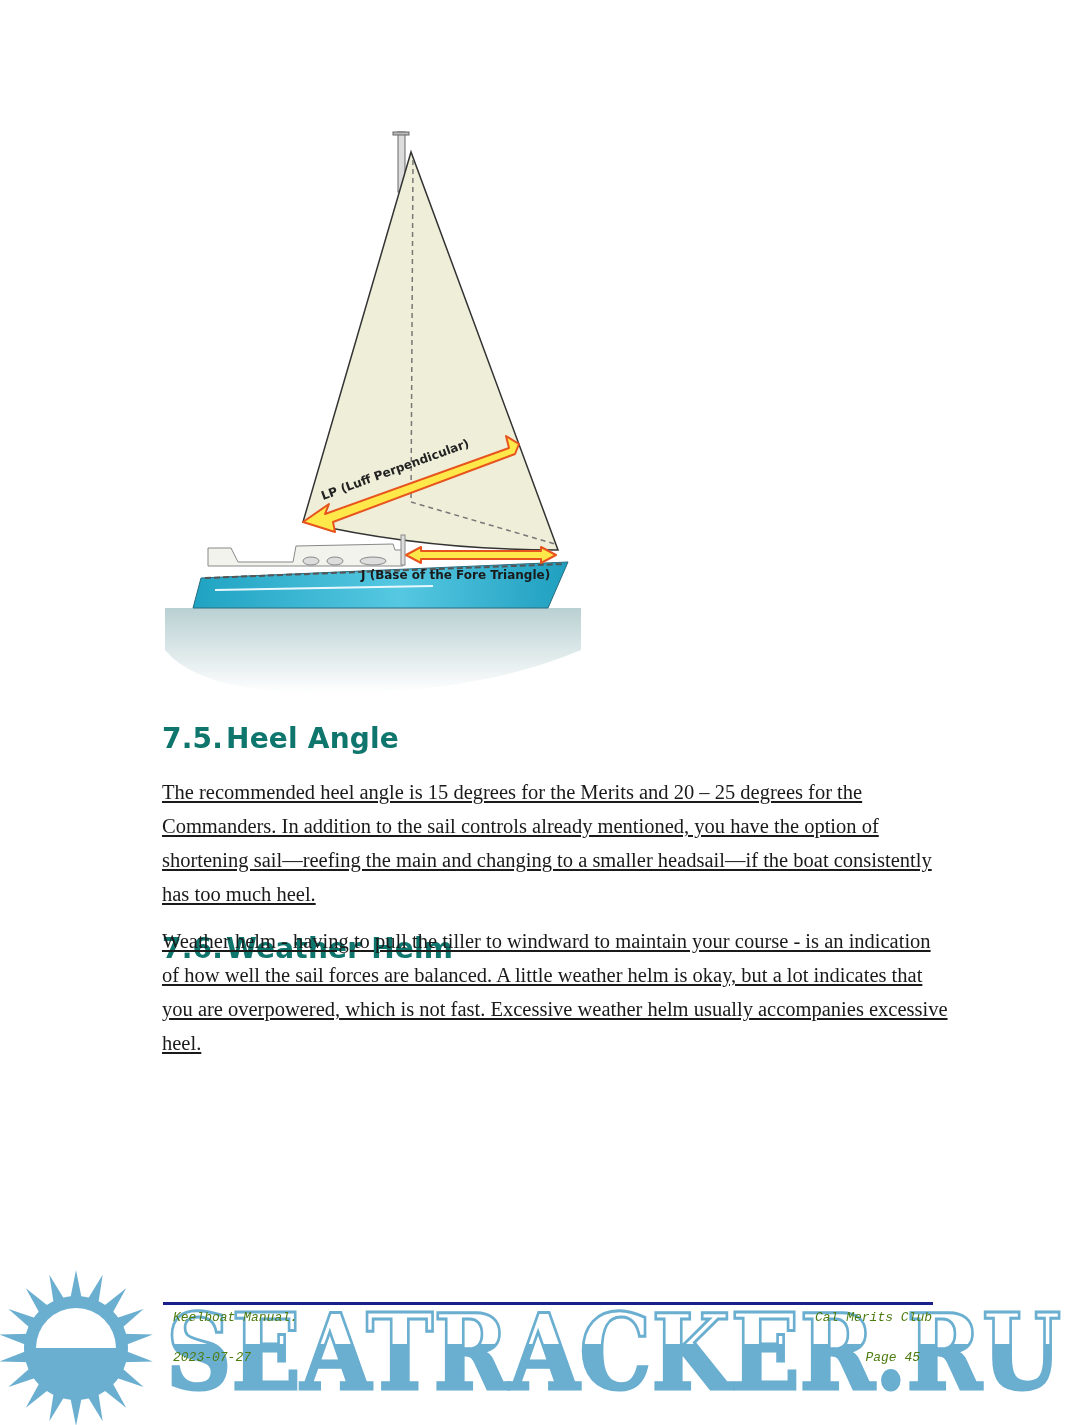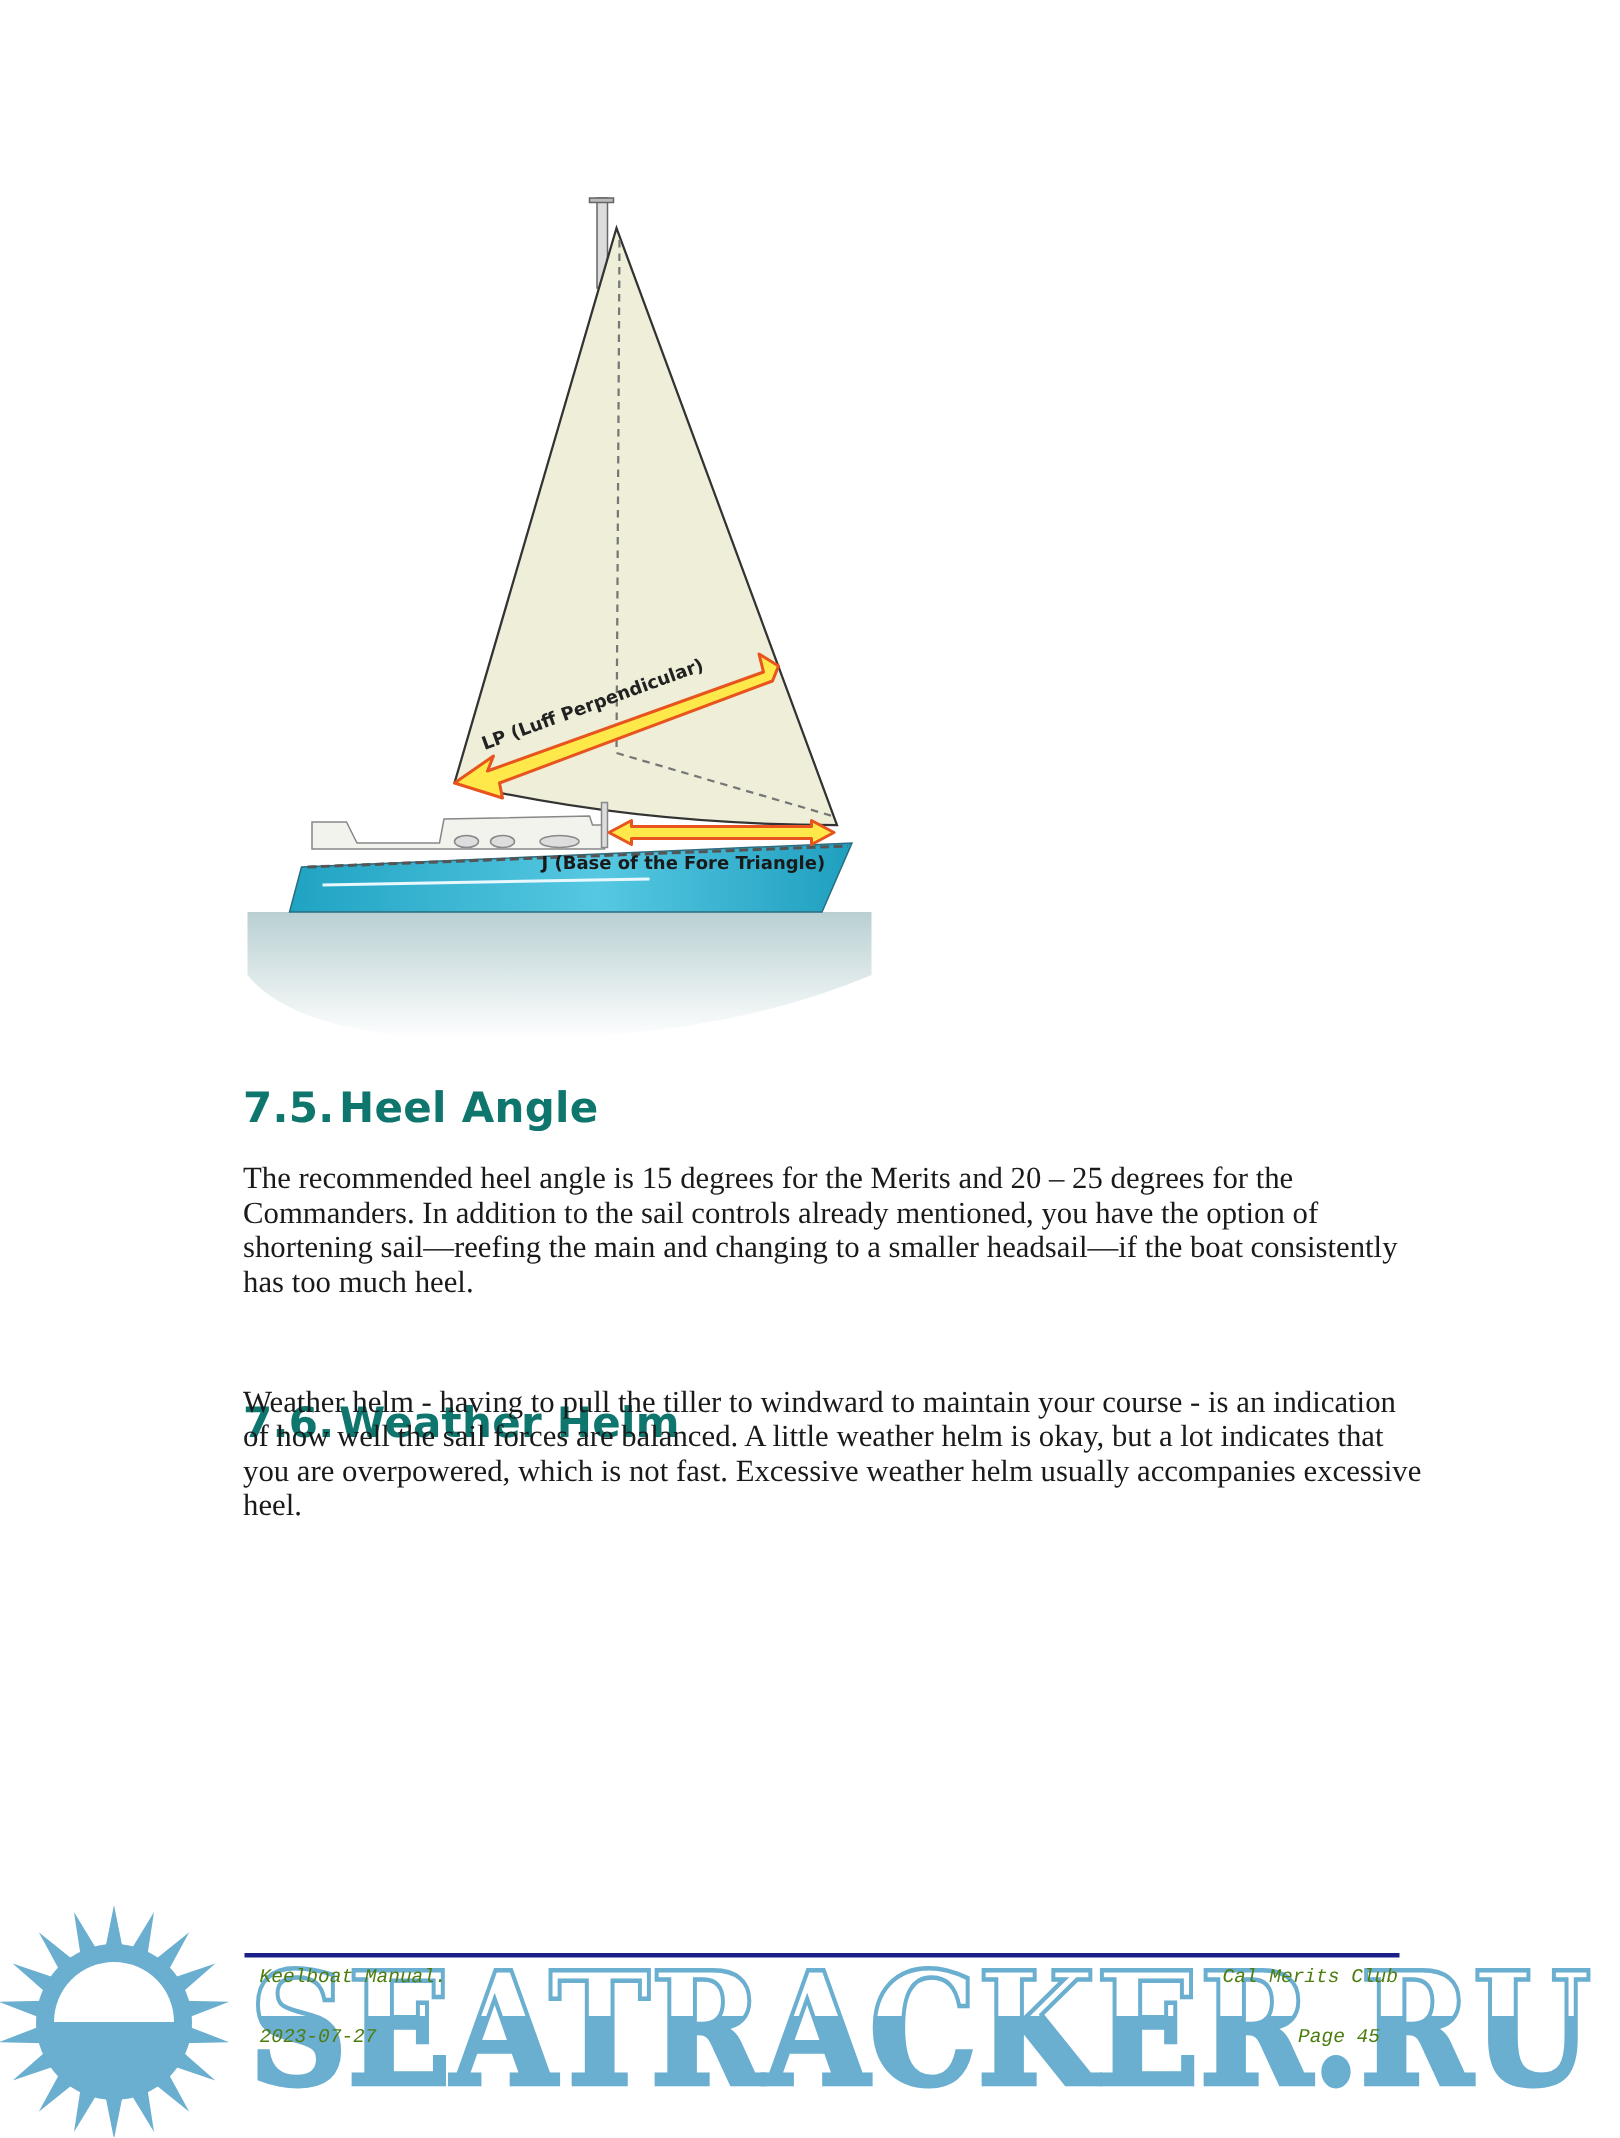--- a/index.html
+++ b/index.html
@@ -13,21 +13,21 @@
     position: absolute; left: 162px;
     font-family: "DejaVu Sans", sans-serif; font-weight: bold;
     font-size: 28px; color: #0f766e; letter-spacing: 0.2px;
     margin: 0; white-space: nowrap;
   }
   .section-heading .num { display: inline-block; width: 64px; }
 
   .body-text {
     position: absolute; left: 162px; width: 790px;
     font-family: "Liberation Serif", serif; font-size: 20.5px;
-    line-height: 23px; color: #1a1a1a; margin: 0;
+    line-height: 34px; color: #1a1a1a; margin: 0; text-decoration: underline;
   }
 
   .footer-rule { position: absolute; left: 163px; top: 1302px; width: 770px; height: 3px; background: #1a1f8a; }
   .footer-text {
     position: absolute; font-family: Liberation Mono, monospace; font-style: italic;
     font-size: 13px; color: #4d7c0f; white-space: nowrap; z-index: 3;
   }
   .watermark { position: absolute; left: 0; top: 1262px; width: 1080px; height: 163px; z-index: 2; pointer-events: none; }
 </style>
 </head>

